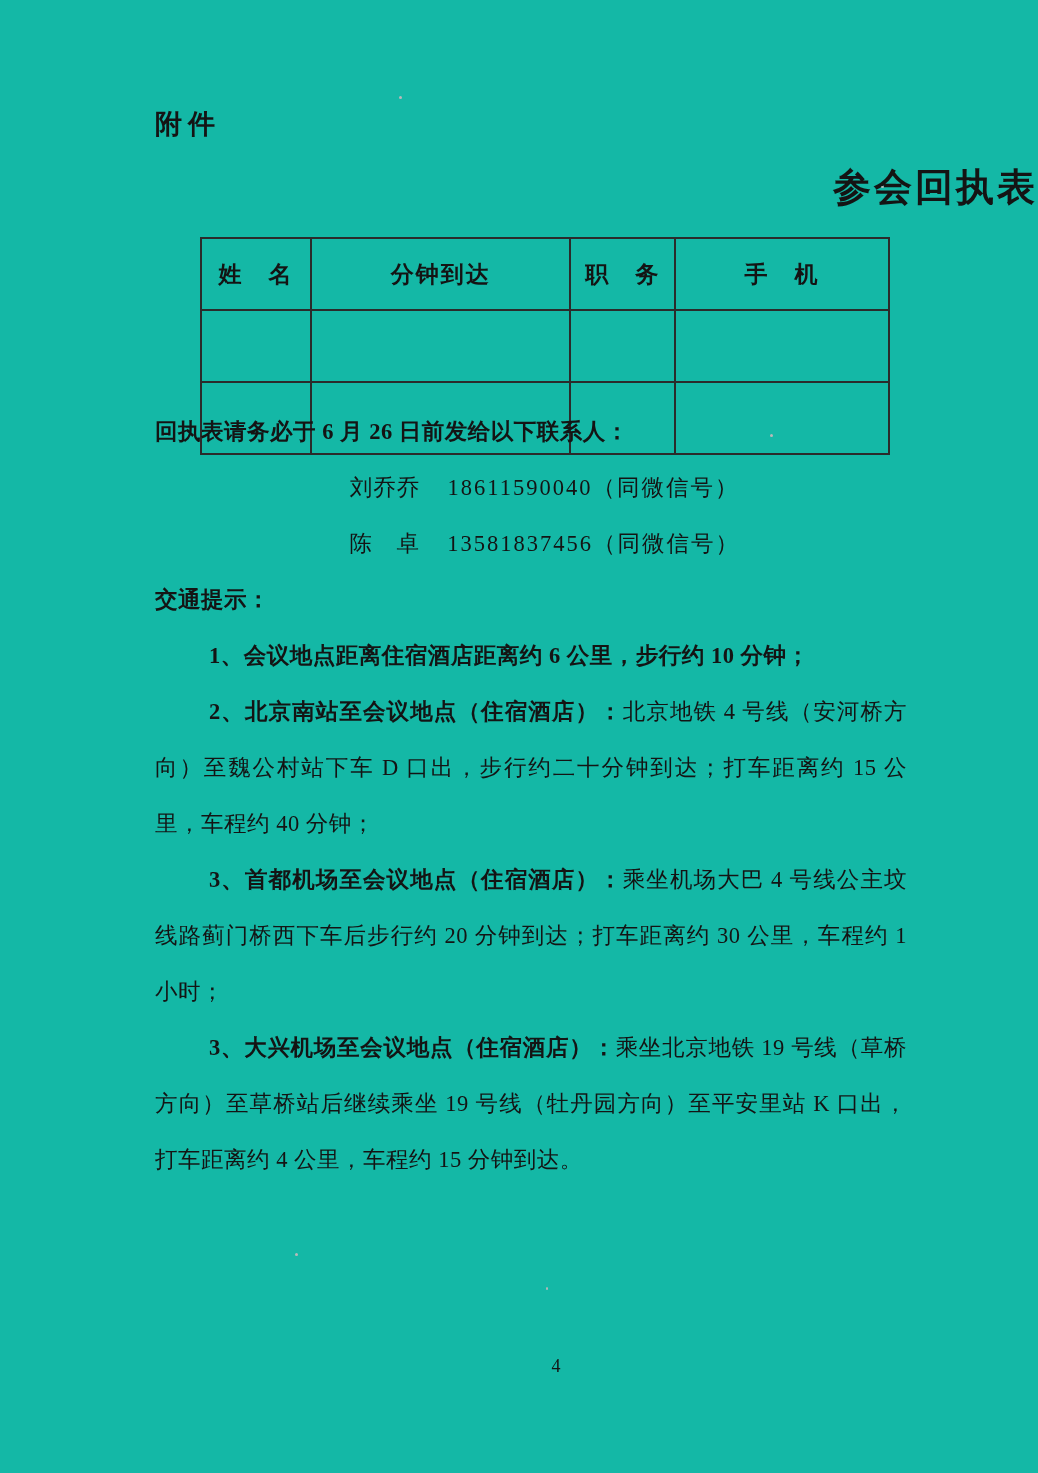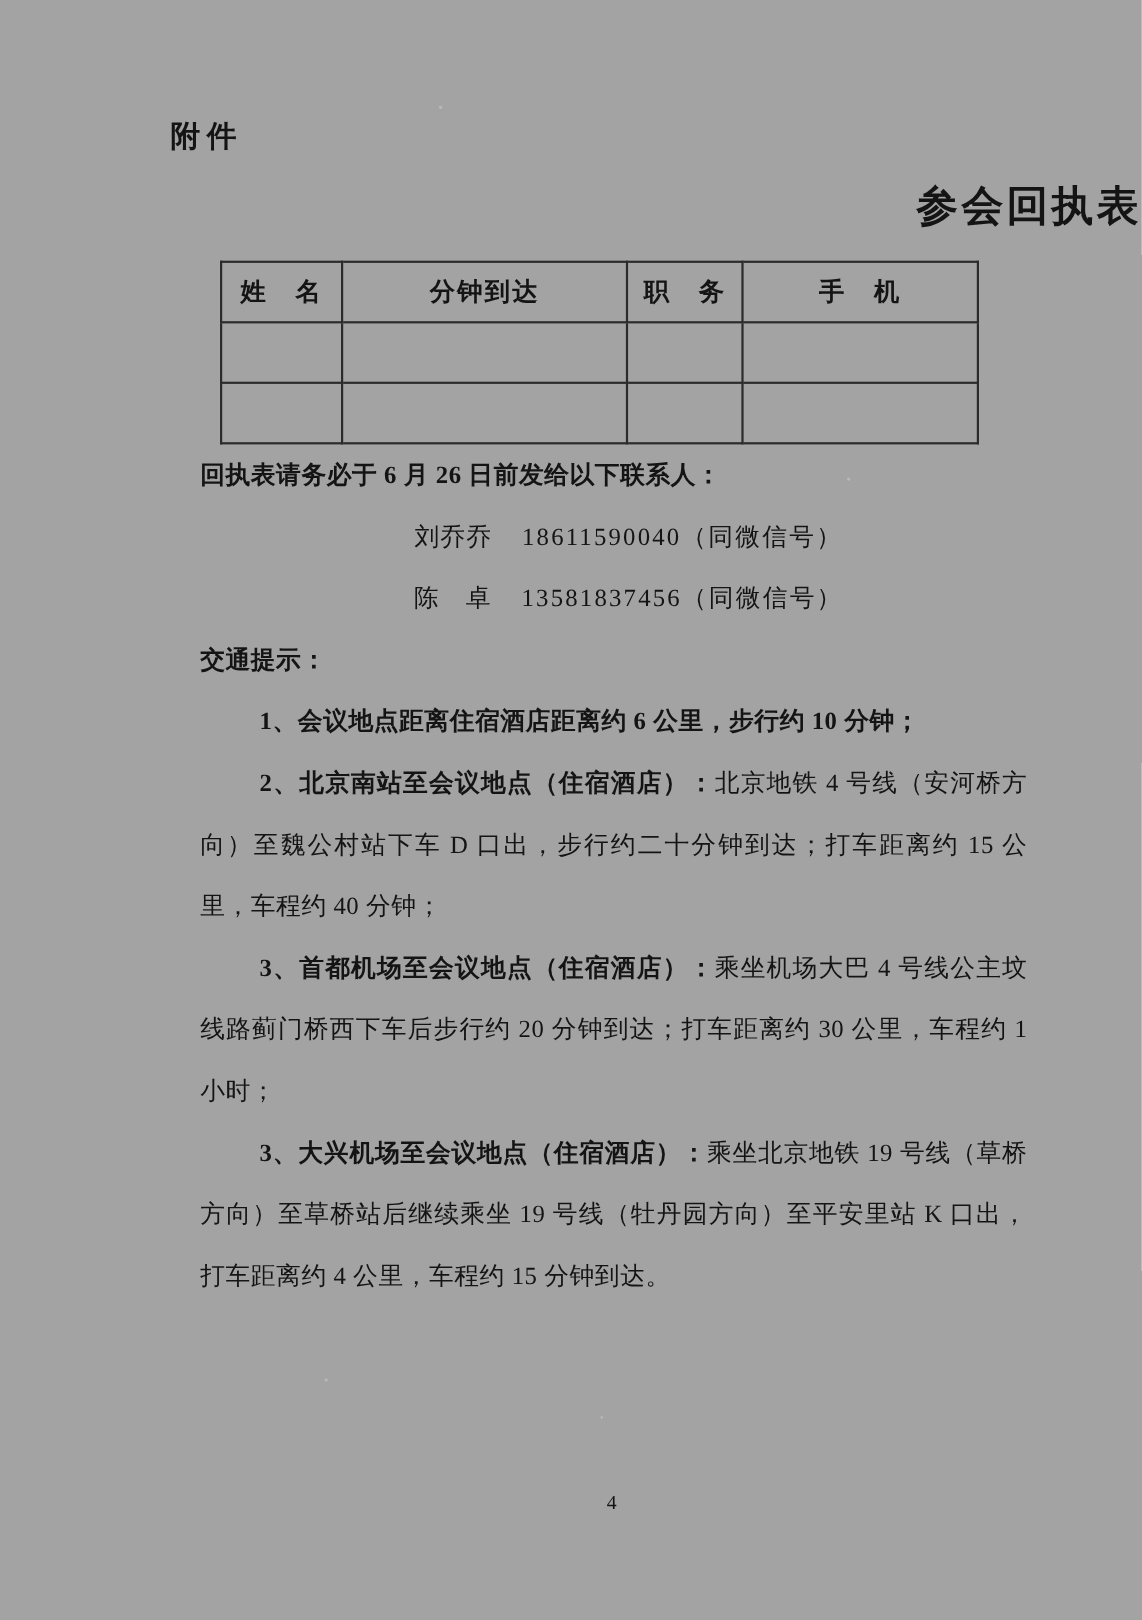--- a/index.html
+++ b/index.html
@@ -2,21 +2,21 @@
 <html><head>
 <meta charset="utf-8">
 <style>
   * { margin: 0; padding: 0; box-sizing: border-box; }
   html, body { background: #e8e8e8; }
   .page {
     position: relative;
     width: 1038px;
     height: 1473px;
     margin: 0 auto;
-    background: #a3a3a3;
+    background: #14b8a6;
     color: #141414;
     font-family: "Liberation Serif", "DejaVu Serif", serif;
     overflow: hidden;
   }
   .attachment {
     position: absolute;
     left: 155px;
     top: 106px;
     font-size: 27px;
     font-weight: bold;
@@ -36,21 +36,21 @@
     position: absolute;
     left: 200px;
     top: 237px;
     width: 690px;
     border-collapse: collapse;
     table-layout: fixed;
   }
   table.reply-form th,
   table.reply-form td {
     border: 2px solid #2b2b2b;
-    height: 55px;
+    height: 72px;
     vertical-align: middle;
     text-align: center;
   }
   table.reply-form th {
     font-size: 23px;
     font-weight: bold;
     letter-spacing: 2px;
   }
   col.c-name  { width: 16%; }
   col.c-unit  { width: 37.7%; }
@@ -58,21 +58,20 @@
   col.c-phone { width: 31.1%; }
   .content {
     position: absolute;
     left: 155px;
     top: 404px;
     width: 752px;
     font-size: 22.5px;
     line-height: 56px;
     text-align: justify;
     letter-spacing: 0.5px;
-    margin-left: 27px;
   }
   .content p { margin: 0; }
   .bold { font-weight: bold; }
   .contact-line { text-align: center; }
   .contact-name {
     display: inline-block;
     width: 125px;
     letter-spacing: 1px;
   }
   .contact-phone { letter-spacing: 2px; }

